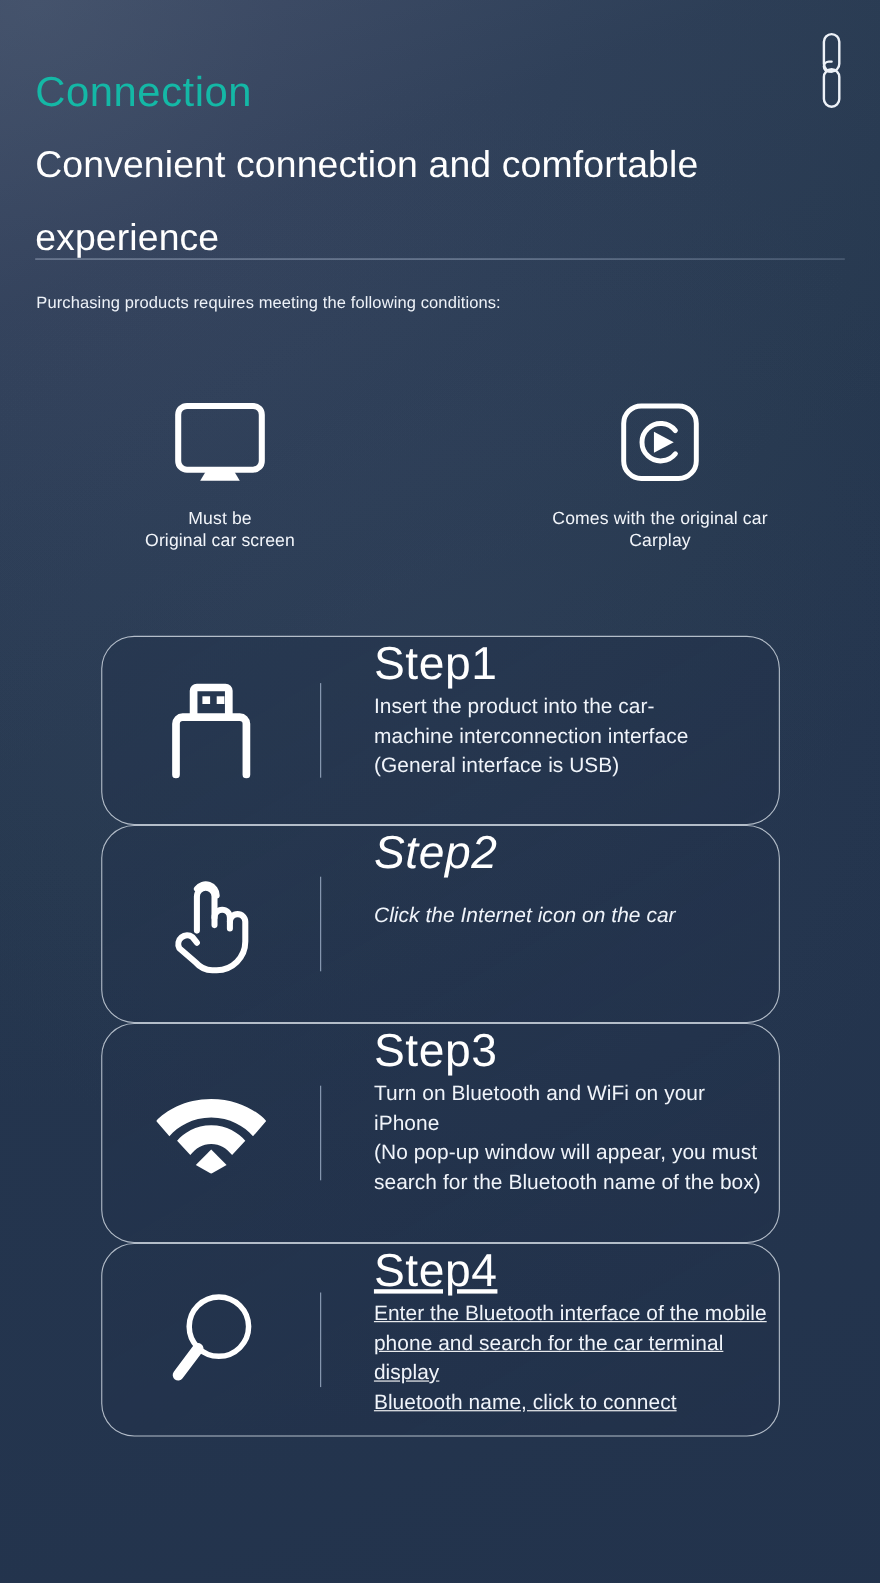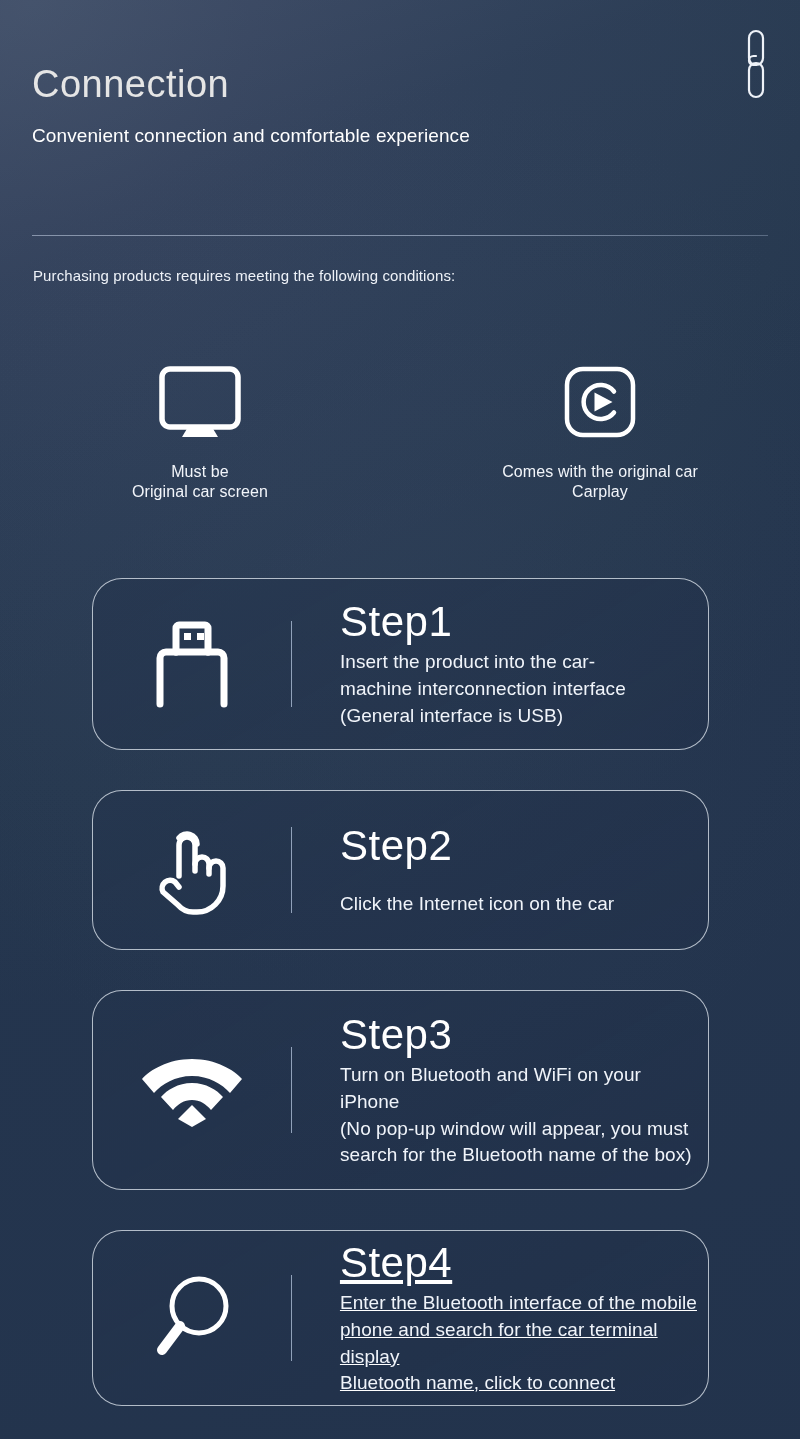--- a/index.html
+++ b/index.html
@@ -52,27 +52,27 @@
   .header {
     position: absolute;
     left: 32px;
     top: 63px;
     width: 736px;
   }
   .title-main {
     font-size: 38px;
     font-weight: 300;
     letter-spacing: 0.5px;
-    color: #e5e5e5;
+    color: #14b8a6;
     line-height: 1.15;
     white-space: nowrap;
   }
   .title-sub {
     margin-top: 10px;
-    font-size: 19px;
+    font-size: 34px;
     font-weight: 400;
     line-height: 1.95;
     color: #ffffff;
     max-width: 620px;
     letter-spacing: 0.1px;
   }
 
   .link-icon-wrap {
     position: absolute;
     right: 22px;
@@ -140,23 +140,21 @@
     left: 92px;
     top: 578px;
     width: 617px;
   }
   .card {
     position: relative;
     border: 1px solid rgba(236,242,250,0.72);
     border-radius: 30px;
     background: linear-gradient(150deg, rgba(36,52,77,0.55) 0%, rgba(33,48,73,0.50) 100%);
     display: flex;
-    align-items: center;
     padding: 0;
-    margin-bottom: 40px;
   }
   .card-icon {
     width: 198px;
     min-width: 198px;
     display: flex;
     align-items: center;
     justify-content: center;
   }
   .card-divider {
     width: 1px;
@@ -179,21 +177,21 @@
   .card-desc {
     margin-top: 4px;
     font-size: 19px;
     line-height: 1.42;
     color: #f0f4fa;
     white-space: pre-line;
     letter-spacing: 0.05px;
   }
 
   .card-1 { height: 172px; }
-  .card-2 { height: 160px; }
+  .card-2 { height: 180px; font-style: italic; }
   .card-3 { height: 200px; }
   .card-4 { height: 176px; text-decoration: underline; }
 
   .card-2 .card-body { padding-top: 0; }
   .card-2 .card-desc { margin-top: 22px; }
 
   svg { display: block; }
 </style>
 </head>
 <body>

